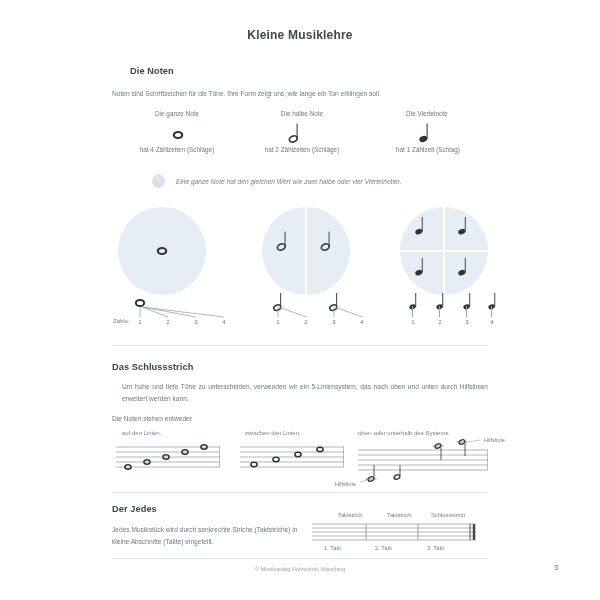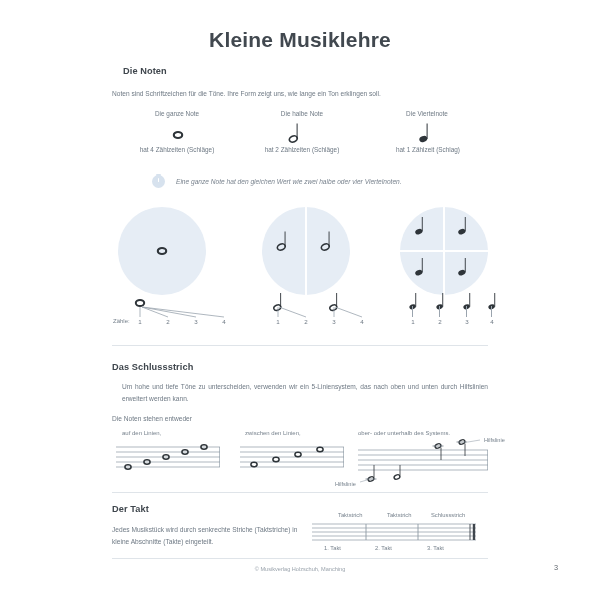--- a/index.html
+++ b/index.html
@@ -10,21 +10,21 @@
     color:#5a6570;
     position:relative;
     overflow:hidden;
   }
   .page{position:absolute;inset:0;}
 
   
   .doc-title{
     position:absolute;top:28px;left:0;width:600px;
     text-align:center;
-    font-size:21px;font-weight:bold;color:#41484f;
+    font-size:12px;font-weight:bold;color:#41484f;
     letter-spacing:.2px;
   }
   .sec-head{
     position:absolute;
     font-size:9.2px;font-weight:bold;color:#3f464d;
     letter-spacing:.1px;
   }
   .body-text{
     position:absolute;
     font-size:6.6px;line-height:11.5px;color:#6e7984;
@@ -81,21 +81,21 @@
     width:4.4px;height:2.2px;background:#d7e2ee;border-radius:1px;
   }
 </style>
 </head>
 <body>
 
 <div class="page">
 
   <div class="doc-title">Kleine Musiklehre</div>
 
-  <div class="sec-head" style="top:66px;left:123px;">Die Noten</div>
+  <div class="sec-head" style="top:66px;left:130px;">Die Noten</div>
   <div class="body-text" style="top:88px;left:112px;width:380px;">Noten sind Schriftzeichen für die Töne. Ihre Form zeigt uns, wie lange ein Ton erklingen soll.</div>
 
   <div class="caption" style="top:110px;left:125px;width:104px;">Die ganze Note</div>
   <svg class="note" style="top:130px;left:172px;width:12px;height:10px;" viewBox="0 0 12 10">
     <ellipse cx="6" cy="5" rx="4.2" ry="3" fill="none" stroke="#2e3439" stroke-width="2.1"></ellipse>
     <ellipse cx="6" cy="5" rx="1.5" ry="1.5" fill="#ffffff" transform="rotate(-22 6 5)"></ellipse>
   </svg>
   <div class="caption" style="top:146px;left:117px;width:120px;">hat 4 Zählzeiten (Schläge)</div>
 
   <div class="caption" style="top:110px;left:250px;width:104px;">Die halbe Note</div>
@@ -293,21 +293,21 @@
     <g stroke="#9aa4ae" stroke-width=".6">
       <line x1="110" y1="6" x2="122" y2="4"></line>
       <line x1="9" y1="44" x2="2" y2="46"></line>
     </g>
   </svg>
   <div class="tiny" style="top:437px;left:484px;font-size:5.6px;">Hilfslinie</div>
   <div class="tiny" style="top:481px;left:335px;font-size:5.6px;">Hilfslinie</div>
 
   <div class="rule" style="top:492px;"></div>
 
-  <div class="sec-head" style="top:504px;left:112px;">Der Takt</div>
+  <div class="sec-head" style="top:504px;left:112px;">Der Jedes</div>
   <div class="body-text" style="top:524px;left:112px;width:200px;">Jedes Musikstück wird durch senkrechte Striche (Taktstriche) in kleine Abschnitte (Takte) eingeteilt.</div>
 
   <div class="tiny" style="top:512px;left:338px;font-size:5.8px;">Taktstrich</div>
   <div class="tiny" style="top:512px;left:387px;font-size:5.8px;">Taktstrich</div>
   <div class="tiny" style="top:512px;left:431px;font-size:5.8px;">Schlussstrich</div>
 
   <svg style="position:absolute;top:522px;left:312px;width:164px;height:22px;" viewBox="0 0 164 22">
     <g stroke="#8d98a3" stroke-width=".7">
       <line x1="0" y1="2" x2="164" y2="2"></line>
       <line x1="0" y1="6" x2="164" y2="6"></line>

